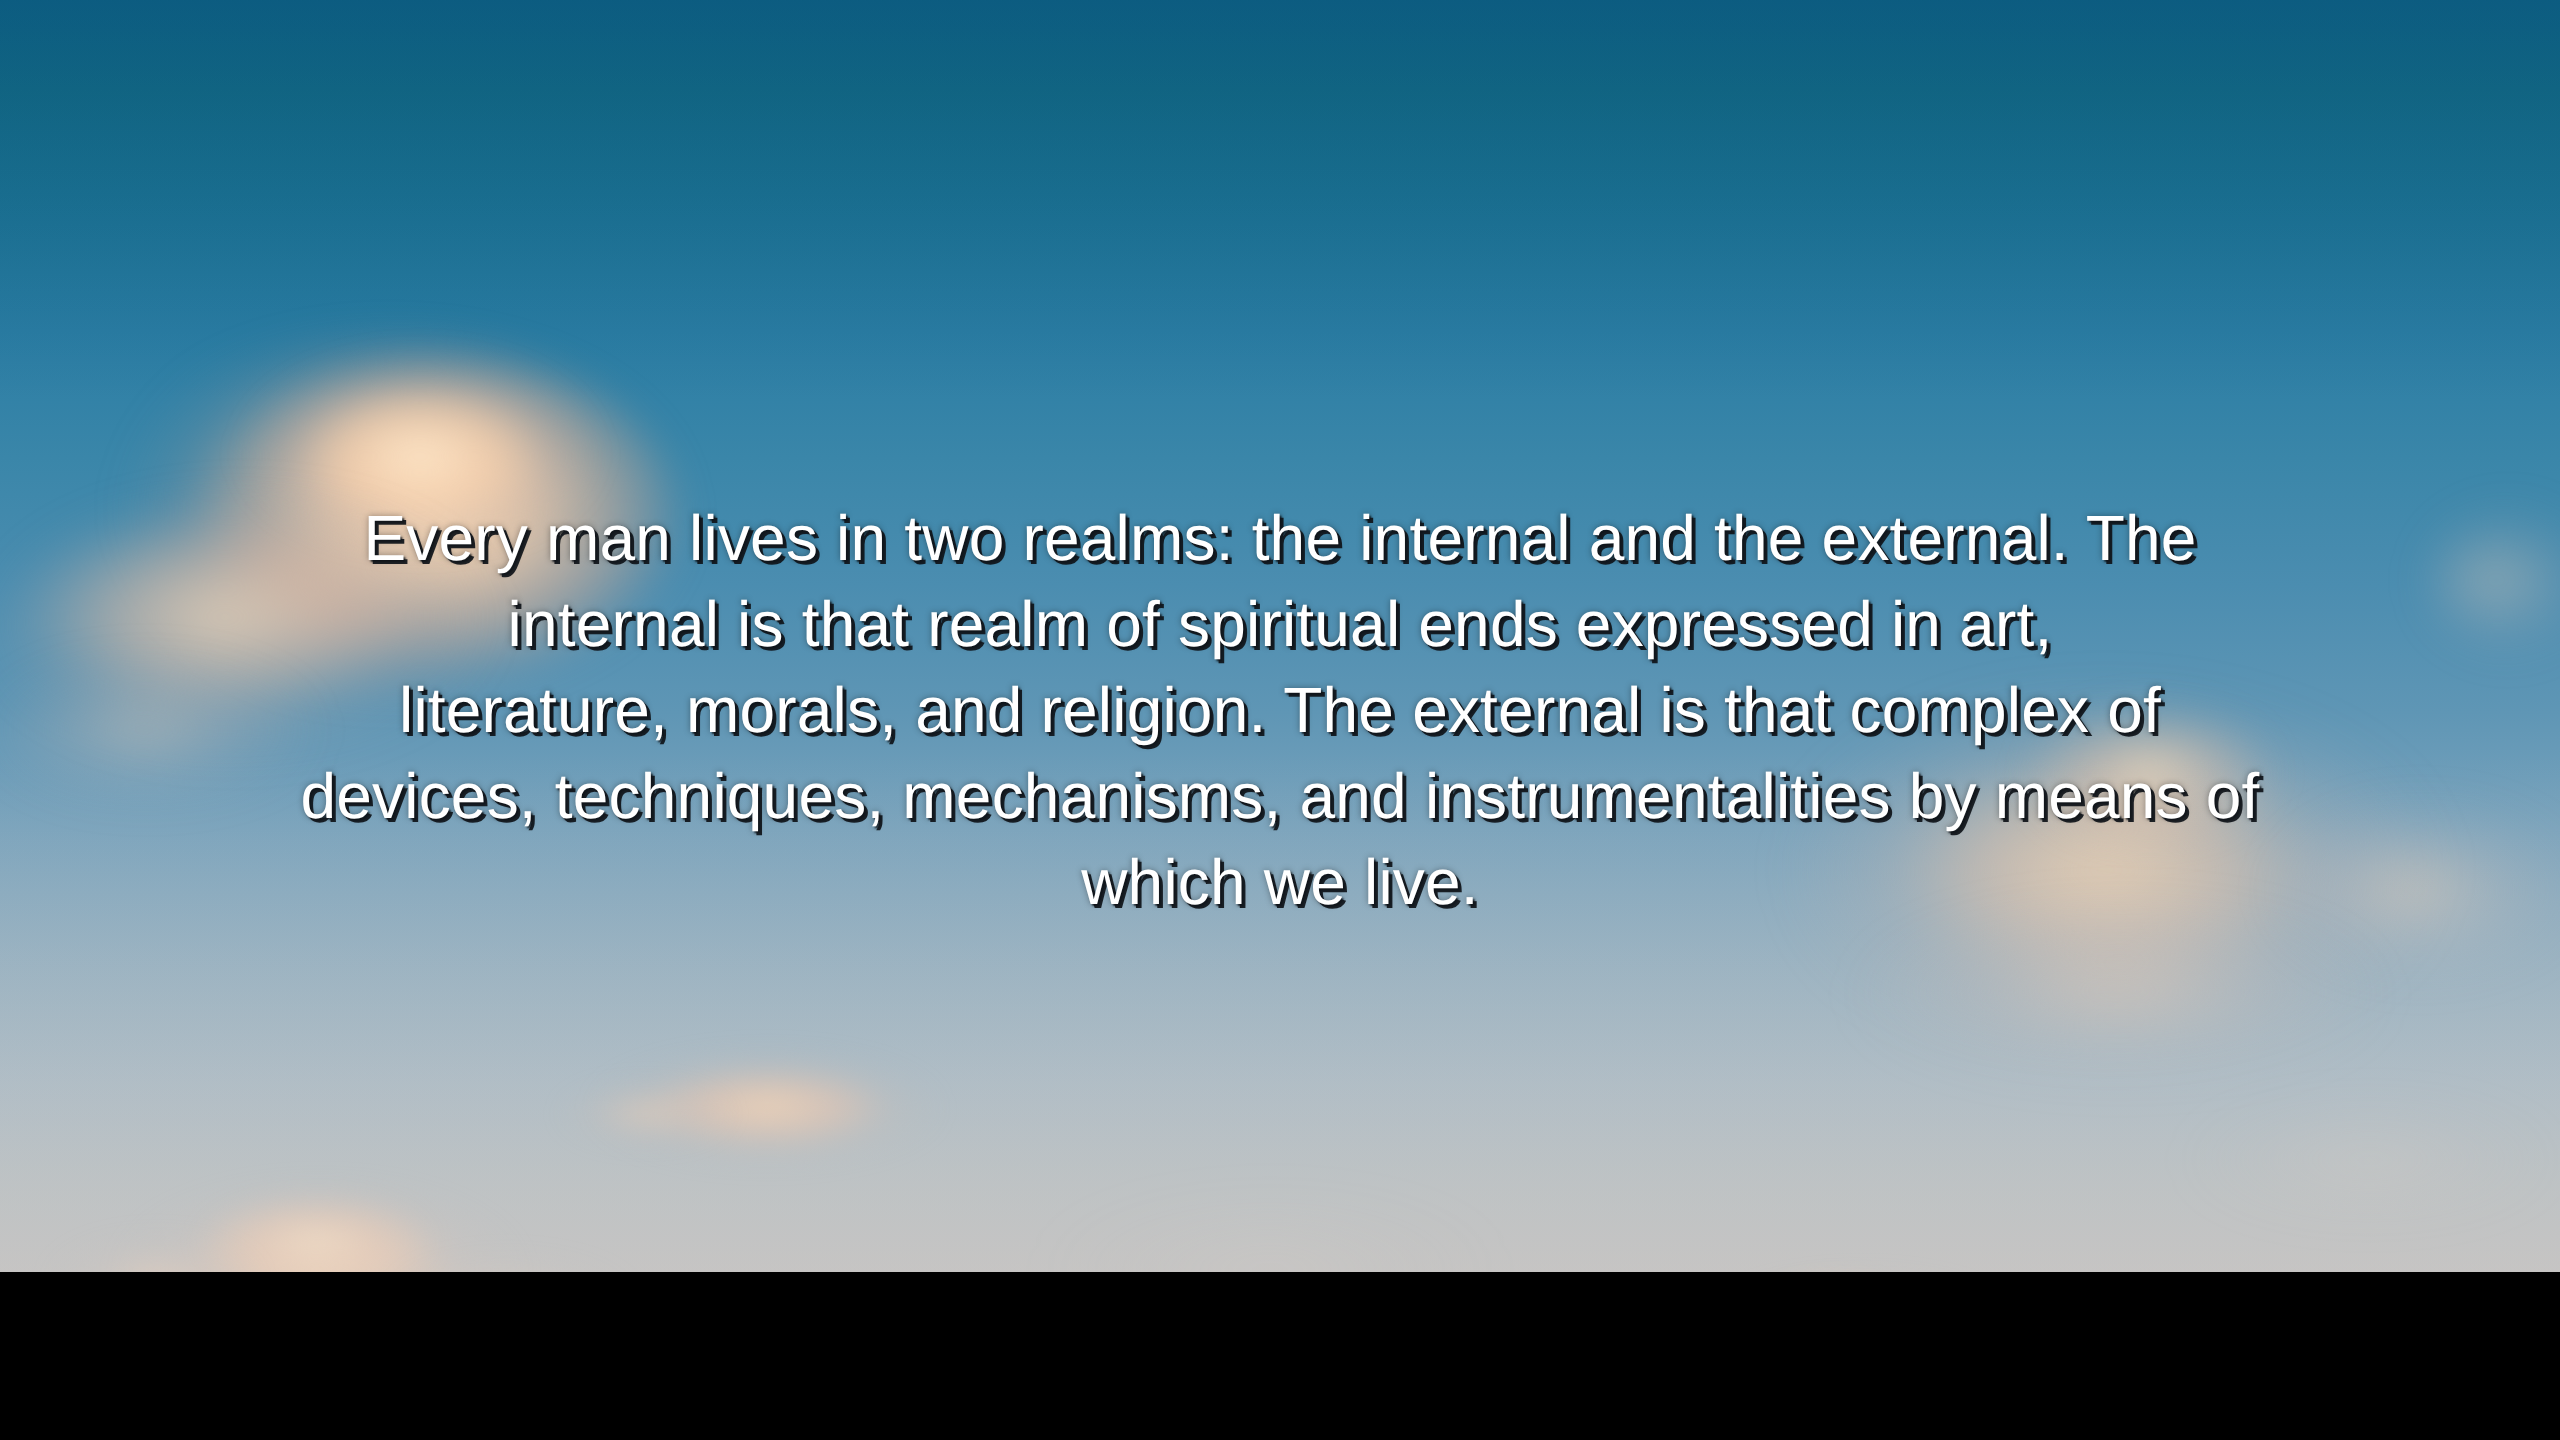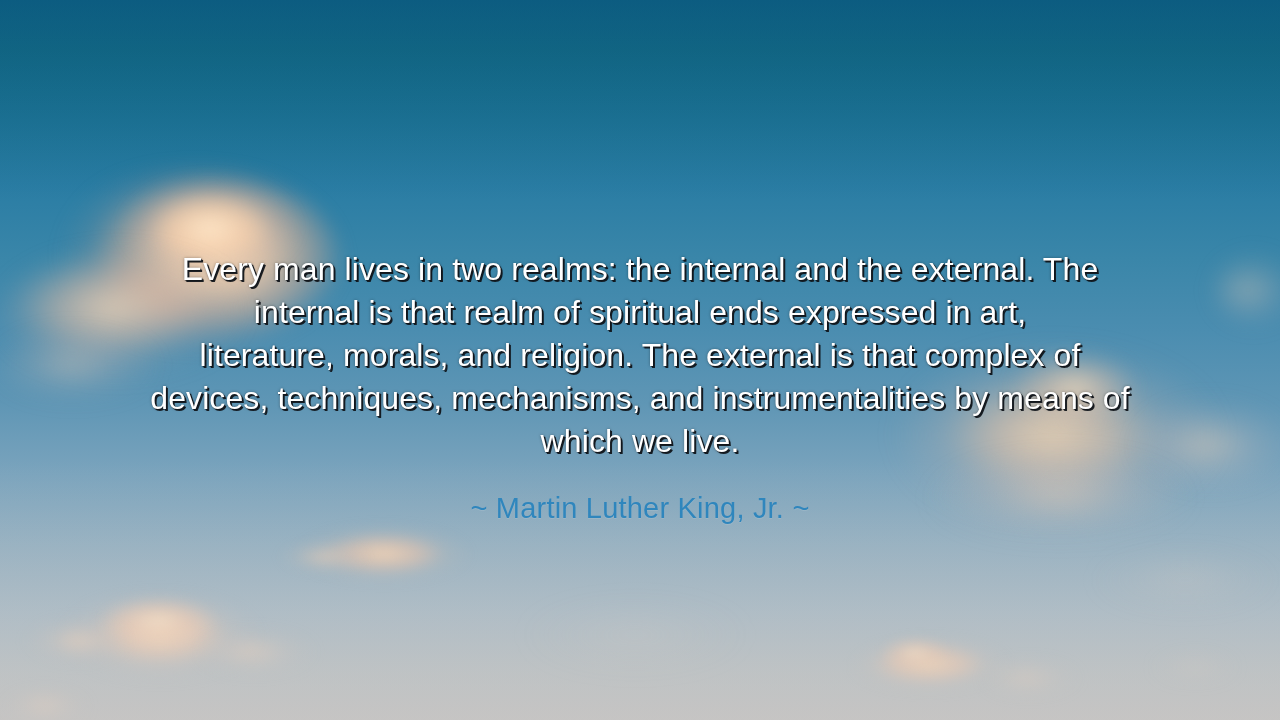--- a/index.html
+++ b/index.html
@@ -8,21 +8,21 @@
     padding: 0;
     width: 1280px;
     height: 720px;
     overflow: hidden;
     background: #000;
   }
 
   #stage {
     position: relative;
     width: 1280px;
-    height: 720px;
+    height: 636px;
     overflow: hidden;
     font-family: "Liberation Sans", "DejaVu Sans", sans-serif;
   }
 
   
   .sky {
     position: absolute;
     inset: 0;
     background: linear-gradient(
       to bottom,
@@ -362,16 +362,15 @@
 
   <div class="haze-top"></div>
   <div class="haze-bottom"></div>
 
   <div class="quote-block">
     <p class="quote-text">Every man lives in two realms: the internal and the external. The
 internal is that realm of spiritual ends expressed in art,
 literature, morals, and religion. The external is that complex of
 devices, techniques, mechanisms, and instrumentalities by means of
 which we live.</p>
-    <p class="attribution">~ Martin Luther King, Jr. ~</p>
   </div>
 
 </div>
 
 </body></html>

